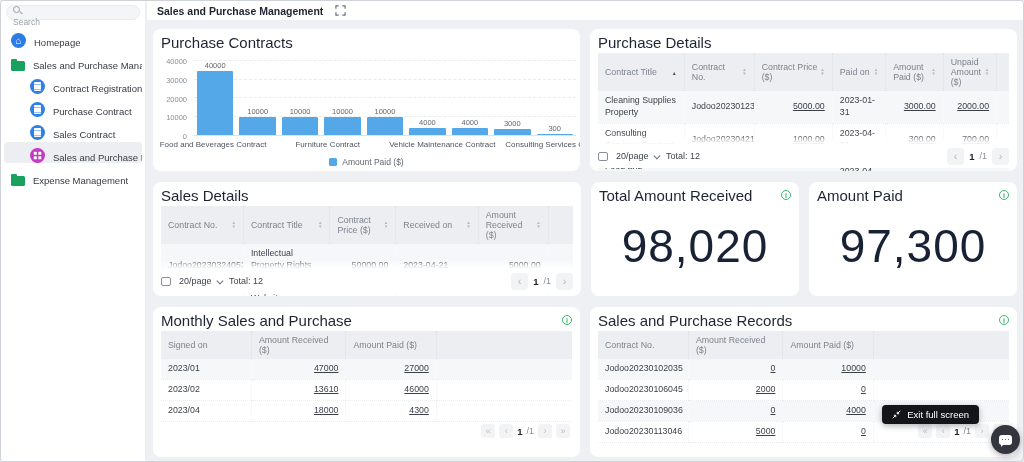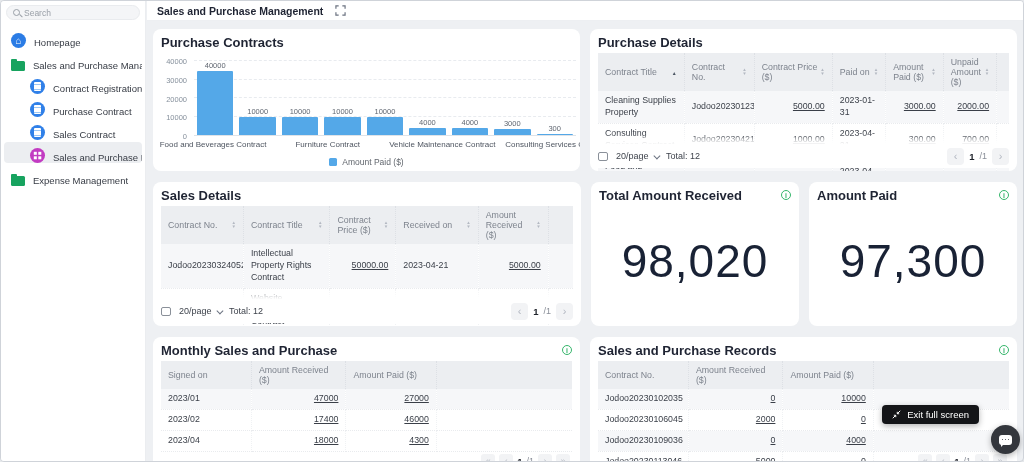--- a/index.html
+++ b/index.html
@@ -4,21 +4,21 @@
 <style>
   * { margin:0; padding:0; box-sizing:border-box; }
   html,body { background:#e6e8eb; }
   #app {
     width:1024px; height:462px; position:relative; overflow:hidden;
     background:#eef0f3; border:1px solid #cfd3d9; border-radius:4px;
     font-family:"Liberation Sans", sans-serif;
   }
   
   .sidebar { position:absolute; left:0; top:0; bottom:0; width:145px; background:#fff; border-right:1px solid #ebedf0; padding-top:2px; z-index:2; }
-  .side-search { margin:2px 5px 7px; height:15px; background:#f4f5f7; border:1px solid #e9ebee; border-radius:9px; display:flex; align-items:center; gap:4px; padding:0 6px; }
+  .side-search { margin:2px 5px 7px; height:15px; background:#f4f5f7; border:1px solid #e9ebee; border-radius:9px; display:flex; gap:4px; padding:0 6px;flex-direction:column; }
   .search-ic { width:7px; height:7px; border:1.2px solid #9aa0a8; border-radius:50%; position:relative; flex:none; }
   .search-ic::after { content:""; position:absolute; width:3.5px; height:1.2px; background:#9aa0a8; transform:rotate(45deg); right:-3px; bottom:-1px; }
   .side-search input { border:none; background:transparent; outline:none; font-size:8.5px; width:100%; color:#333; font-family:"Liberation Sans",sans-serif; }
   .side-search input::placeholder { color:#9aa0a8; }
   .side-item { height:21px; display:flex; align-items:flex-end; gap:8px; margin:2px 3px; padding:0 7px; border-radius:4px; font-size:9.5px; color:#363b44; cursor:pointer; white-space:nowrap; overflow:hidden; }
   .side-item.lvl1 { padding-left:26px; }
   .side-item.sel { background:#eceef1; }
   .ic { width:15px; height:15px; border-radius:50%; display:inline-flex; align-items:center; justify-content:center; flex:none; }
   .ic-home { background:#2b7ce5; }
   .ic-home::before { content:"\2302"; color:#fff; font-size:10px; line-height:1; }
@@ -29,26 +29,26 @@
   .ic-dash { background:#c23bc2; }
   .ic-dash::before { content:""; width:3px; height:3px; background:#fff; box-shadow:4.5px 0 0 #fff, 0 4.5px 0 #fff, 4.5px 4.5px 0 #fff; transform:translate(-2.2px,-2.2px); }
   
   .main { position:absolute; left:146px; right:0; top:0; bottom:0; }
   .topbar { height:20px; background:#fff; display:flex; align-items:center; gap:12px; padding:0 10px; border-bottom:1px solid #edeff2; }
   .topbar .title { font-size:10.5px; font-weight:bold; color:#1f2433; }
   .fs-ic { display:inline-flex; cursor:pointer; }
   .content { position:absolute; top:20px; left:0; right:0; bottom:-30px; padding:8px 6px; display:flex; flex-direction:column; gap:11px; overflow:hidden; }
   .row { display:flex; gap:10px; }
   .row1 { height:142px; flex:none; }
-  .row2 { height:144px; flex:none;border-radius:31px; }
+  .row2 { height:114px; flex:none;border-radius:31px; }
   .row3 { height:150px; flex:none; }
   .panel { background:#fff; border-radius:8px; padding:6px 8px; position:relative; overflow:hidden; flex:1; }
   .panel.stat { flex:0 0 208px; }
   .panel-head { display:flex; justify-content:space-between; align-items:center; height:14px; }
-  .ptitle { font-size:13px; font-weight:bold; color:#1f2433; }
+  .ptitle { font-size:15px; font-weight:normal; color:#1f2433; }
   .info-ic { width:10px; height:10px; border:1px solid #35b56b; border-radius:50%; display:inline-flex; align-items:center; justify-content:center; cursor:pointer; flex:none; }
   .info-ic::before { content:"i"; font:bold 7px/1 "Liberation Sans",sans-serif; color:#35b56b; }
   .stat-value { position:absolute; inset:14px 0 0 0; display:flex; align-items:center; justify-content:center; font-size:46px; color:#192235; letter-spacing:1px; }
   
   .plotarea { position:absolute; left:8px; right:4px; top:22px; bottom:22px; }
   .ylabels { position:absolute; left:0; top:10px; bottom:13px; width:28px; }
   .ylabels span { position:absolute; right:2px; transform:translateY(50%); font-size:7.5px; color:#86909c; }
   .plot { position:absolute; left:33px; right:0; top:10px; bottom:13px; border-bottom:1px solid #dfe3e8; }
   .gline { position:absolute; left:0; right:0; border-top:1px dashed #e8ebef; }
   .bars { position:absolute; inset:0; display:flex; align-items:flex-end; }
@@ -481,21 +481,21 @@
                 </thead>
                 <tbody>
                   <tr class="odd">
                     <td>2023/01</td>
                     <td class="ar">47000</td>
                     <td class="ar">27000</td>
                     <td></td>
                   </tr>
                   <tr class="">
                     <td>2023/02</td>
-                    <td class="ar">17400</td>
+                    <td class="ar">13610</td>
                     <td class="ar">46000</td>
                     <td></td>
                   </tr>
                   <tr class="">
                     <td>2023/04</td>
                     <td class="ar">18000</td>
                     <td class="ar">4300</td>
                     <td></td>
                   </tr>
                 </tbody>

